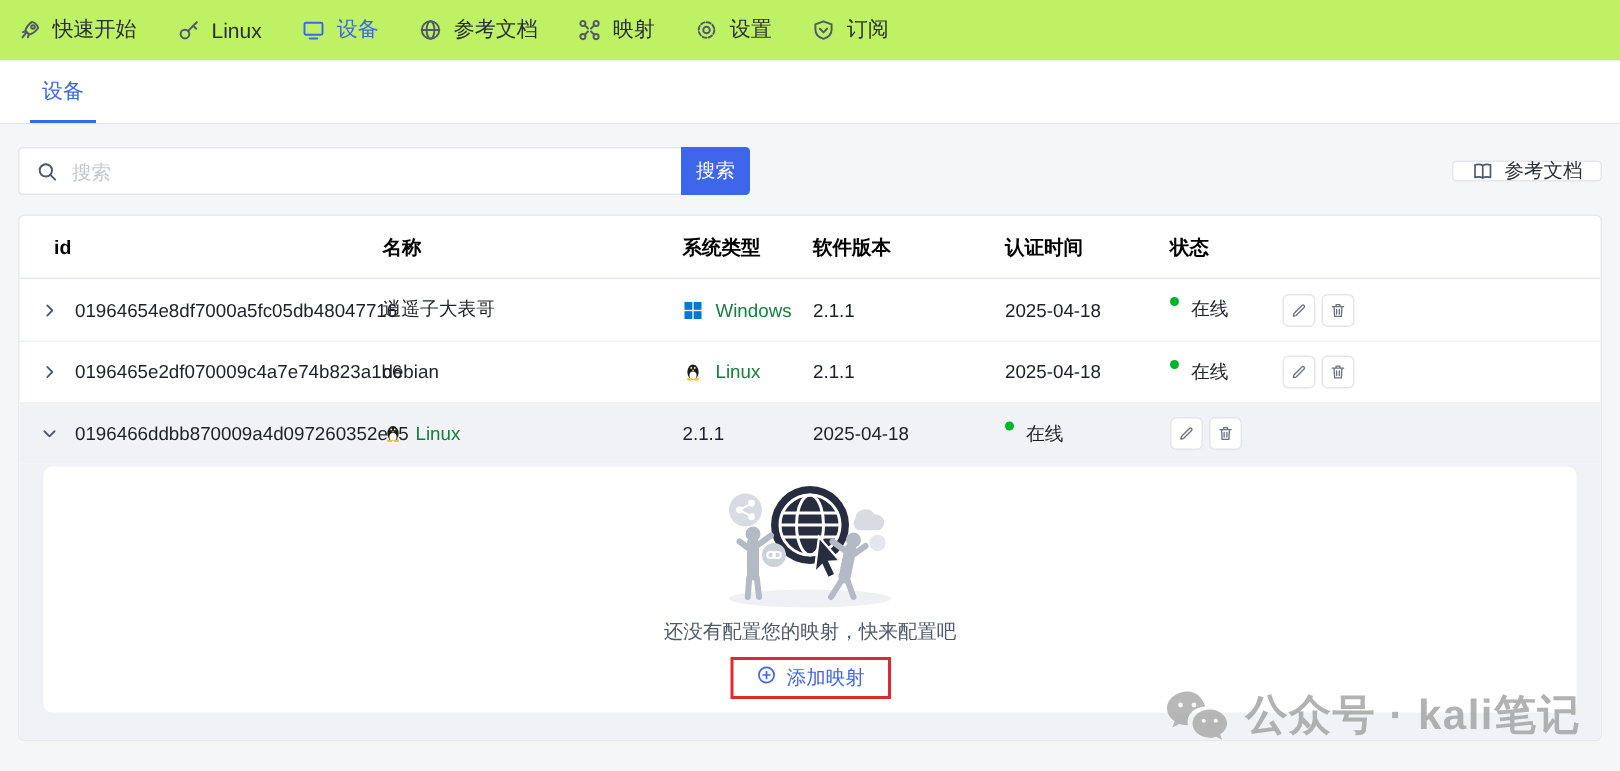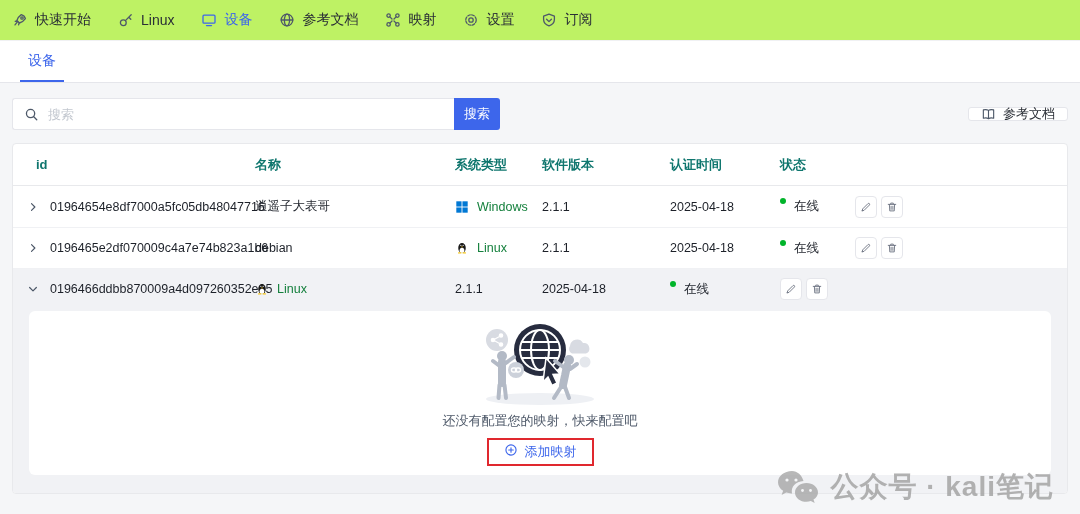--- a/index.html
+++ b/index.html
@@ -47,21 +47,21 @@
   .docs-btn {
     height:14px; padding:0 12px; background:#fff; border:1px solid #e5e6eb; border-radius:3px;
     display:flex; align-items:center; gap:7px; font-size:13px; color:#2a2f36; cursor:pointer;
     font-family:"Liberation Sans","DejaVu Sans",sans-serif;
   }
   .docs-btn svg { stroke:#4e5969; fill:none; stroke-width:1.2; stroke-linejoin:round; }
 
   
   .table-card { background:#fff; border:1px solid #e8e9ec; border-radius:4px; overflow:hidden; }
   .tgrid { display:grid; grid-template-columns:37px 205px 200px 87px 128px 110px 75px 1fr; align-items:center; }
-  .thead { height:42px; border-bottom:1px solid #e8e9ec; font-size:13px; font-weight:bold; color:#0f766e; }
+  .thead { height:42px; border-bottom:1px solid #e8e9ec; font-size:13px; font-weight:bold; color:#000000; }
   .thead .th-id { grid-column:1 / span 2; padding-left:23px; }
   .trow { height:41px; font-size:12.5px; }
   .trow + .trow { border-top:1px solid #f0f1f4; }
   .trow.expanded { background:#f1f2f5; }
   .cell-chevron { padding-left:14px; cursor:pointer; }
   .cell-chevron svg { stroke:#4e5969; fill:none; stroke-width:1.6; stroke-linecap:round; stroke-linejoin:round; }
   .cell-os { display:flex; align-items:center; gap:8px; color:#15803d; }
   .cell-status { display:flex; align-items:flex-start; gap:8px; }
   .dot { width:6px; height:6px; border-radius:50%; background:#00b42a; }
   .cell-ops { display:flex; gap:4px; }
@@ -77,21 +77,21 @@
     background:#fff; border-radius:6px; height:164px;
     display:flex; flex-direction:column; align-items:center; justify-content:center;
   }
   .empty-hint { font-size:13px; color:#4e5969; margin-top:6px; }
   .add-wrap { margin-top:8px; border:2px solid #e0282e; padding:3px 15px; }
   .add-link { display:flex; gap:7px; font-size:13px; color:#3d66eb; cursor:pointer; }
   .add-link svg { stroke:#3d66eb; fill:none; stroke-width:1.3; stroke-linecap:round; }
 
   
   .watermark {
-    position:absolute; right:26px; bottom:8px; z-index:5;
+    position:absolute; right:26px; bottom:18px; z-index:5;
     display:flex; align-items:center; gap:10px;
     color:#a0a0a0; opacity:.8; font-size:28px; font-weight:bold; letter-spacing:1px;
   }
 </style>
 </head>
 <body>
 
 <div class="topnav">
   <div class="nav-item">
     <span class="icn">

